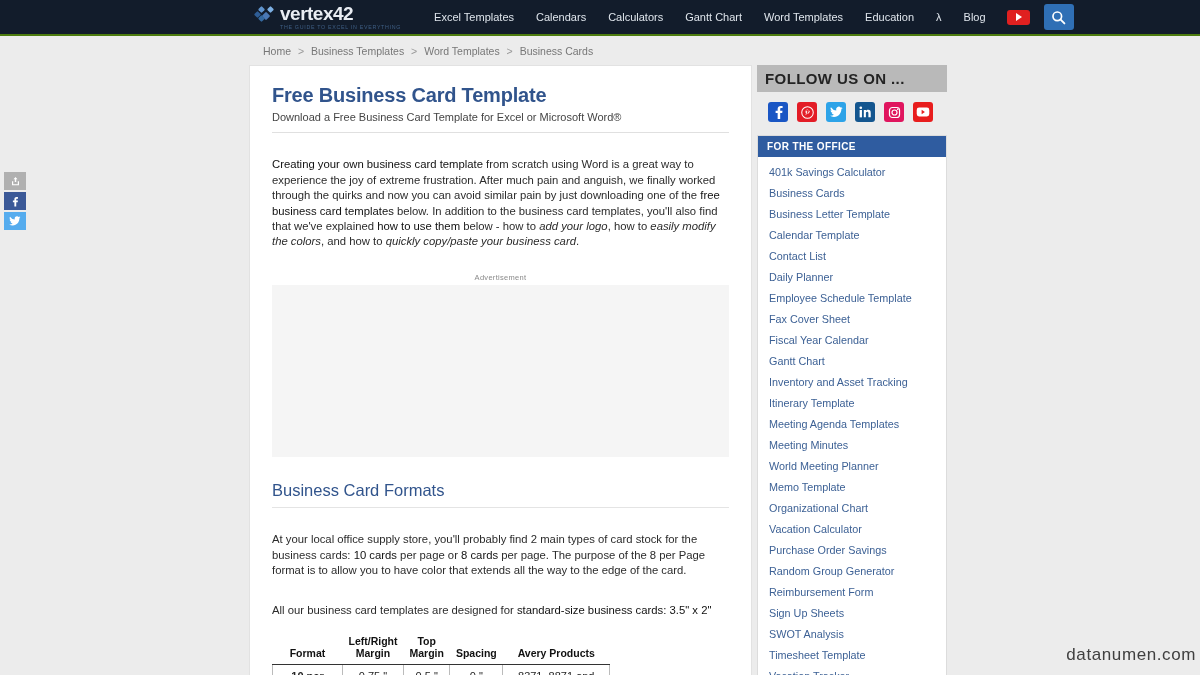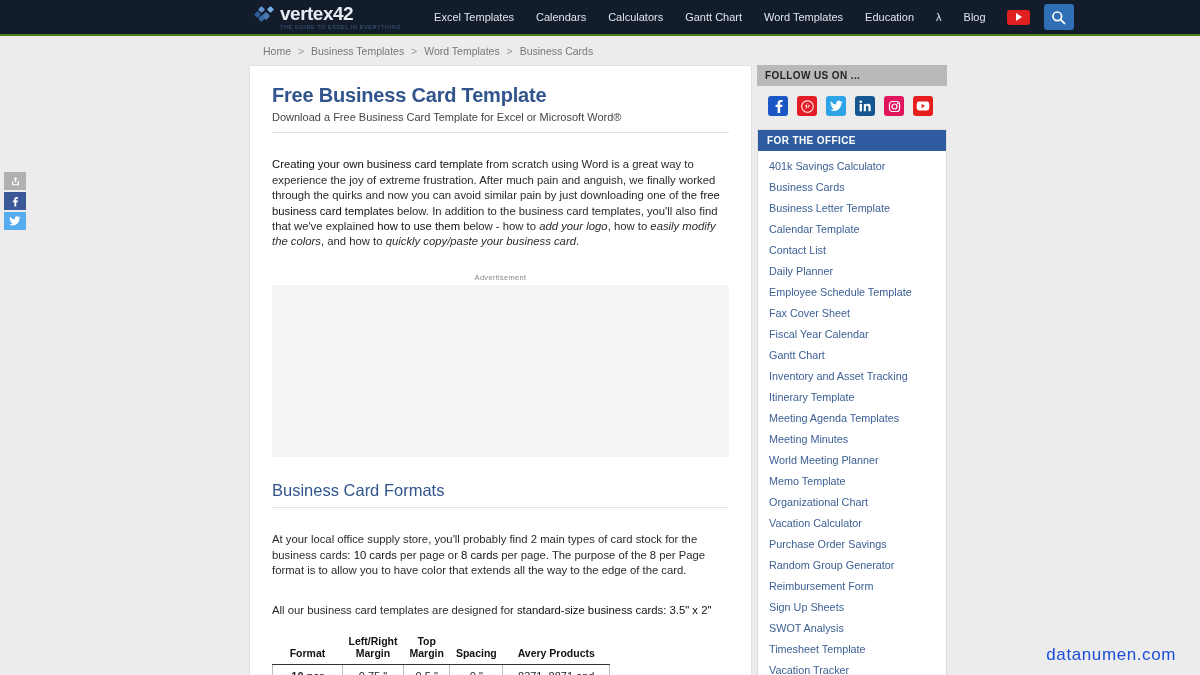--- a/index.html
+++ b/index.html
@@ -104,21 +104,21 @@
   td.c-sp { width:47px; }
   td.c-avery { width:107px; }
   th.h-format { width:70px; }
   th.h-lr { width:60px; }
   th.h-top { width:45px; }
   th.h-sp { width:47px; }
   th.h-avery { width:107px; }
 
   
   .follow-hd {
-    background:#b9b9b9; color:#232323; font-size:10px; font-weight:bold;
+    background:#b9b9b9; color:#232323; font-size:15px; font-weight:bold;
     letter-spacing:0.4px; padding:5px 8px;
   }
   .social-row { display:flex; gap:9px; padding:10px 2px 13px 11px; }
   .soc {
     width:20px; height:20px; border-radius:3px; display:flex;
     align-items:center; justify-content:center; cursor:pointer;
   }
   .soc svg { display:block; }
   .office-box { background:#fff; border:1px solid #dcdcdc; }
   .office-hd {
@@ -134,21 +134,21 @@
   
   .share-rail { position:absolute; left:4px; top:172px; width:22px; }
   .share-btn {
     width:22px; height:18px; display:flex; align-items:center; justify-content:center;
     margin-bottom:2px; cursor:pointer;
   }
   .share-btn svg { display:block; }
 
   
   .watermark {
-    position:absolute; right:24px; bottom:10px; color:#1d4ed8;
+    position:absolute; right:4px; bottom:10px; color:#404040;
     font-size:17px; letter-spacing:0.6px; user-select:none;
   }
 </style>
 </head>
 <body>
 
 <div class="topnav">
   <div class="nav-inner">
     <div class="logo">
       <div class="logo-top">

